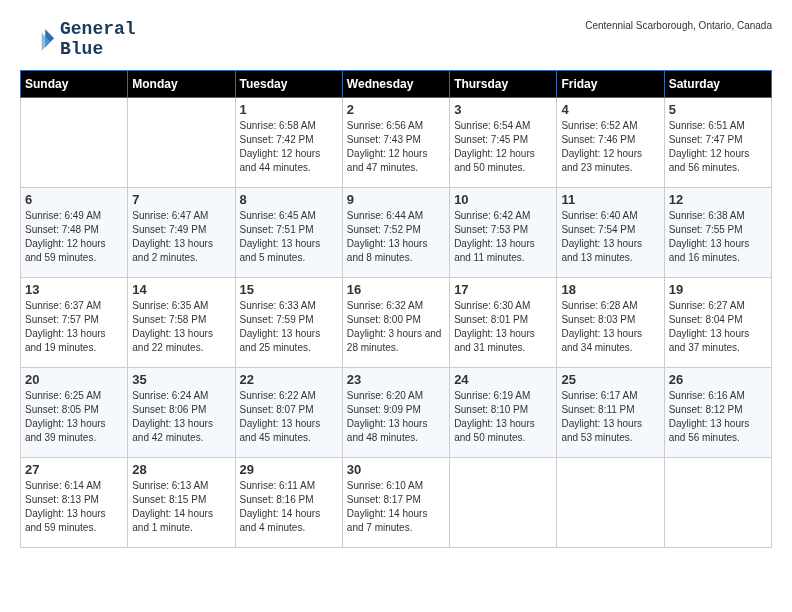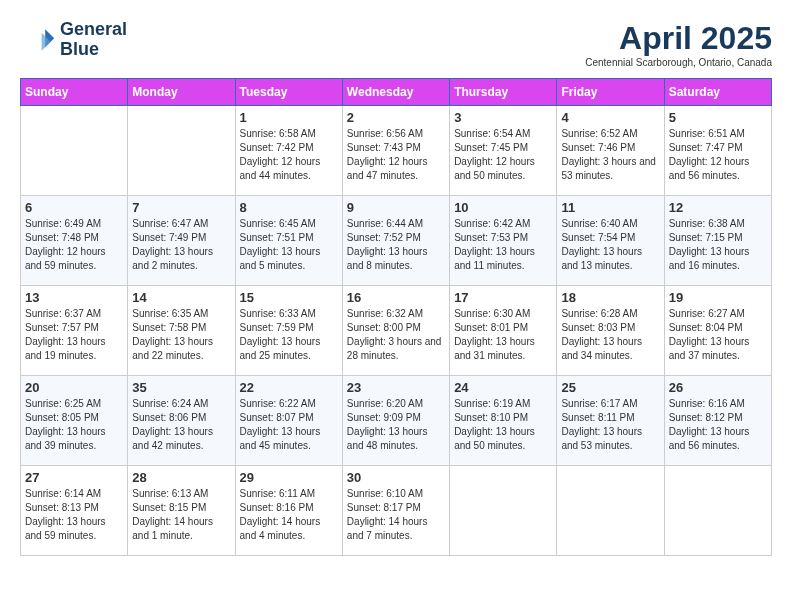--- a/index.html
+++ b/index.html
@@ -22,20 +22,21 @@
       gap: 4px;
     }
     .logo-text {
       font-size: 18px;
       font-weight: bold;
       color: #1a3a5c;
       line-height: 1.1;
     }
     .logo-text span {
       display: block;
+      font-family: Liberation Mono, monospace;
     }
     .logo-icon {
       width: 36px;
       height: 36px;
     }
     .title-block {
       text-align: right;
     }
     .month-year {
       font-size: 32px;
@@ -80,38 +81,37 @@
     }
     .empty-cell {
       background: #f9f9f9;
     }
     tr:nth-child(even) td {
       background-color: #f5f8fc;
     }
     tr:nth-child(odd) td {
       background-color: #fff;
     }
-    thead tr th { background-color: #d946ef; }
+    thead tr th { background-color: #000000; }
   </style>
 </head>
 <body>
 
 <div class="header">
   <div class="logo">
     <svg class="logo-icon" viewBox="0 0 40 40">
       <polygon points="28,8 38,18 28,28" fill="#2e6db4"></polygon>
       <polygon points="24,12 34,22 24,32" fill="#5a9fd4" opacity="0.7"></polygon>
     </svg>
     <div class="logo-text">
       <span>General</span>
       <span>Blue</span>
     </div>
   </div>
   <div class="title-block">
-    <div class="month-year">April 2025</div>
     <div class="location">Centennial Scarborough, Ontario, Canada</div>
   </div>
 </div>
 
 <table>
   <thead>
     <tr>
     <th>Sunday</th>
         <th>Monday</th>
         <th>Tuesday</th>
@@ -147,21 +147,21 @@
           <span>Sunrise: 6:54 AM</span><br>
           <span>Sunset: 7:45 PM</span><br>
           <span>Daylight: 12 hours and 50 minutes.</span>
         </div>
         </td>
         <td>
           <span class="day-num">4</span>
         <div class="cell-content">
           <span>Sunrise: 6:52 AM</span><br>
           <span>Sunset: 7:46 PM</span><br>
-          <span>Daylight: 3 hours and 53 minutes.</span>
+          <span>Daylight: 12 hours and 23 minutes.</span>
         </div>
         </td>
         <td>
           <span class="day-num">5</span>
         <div class="cell-content">
           <span>Sunrise: 6:51 AM</span><br>
           <span>Sunset: 7:47 PM</span><br>
           <span>Daylight: 12 hours and 56 minutes.</span>
         </div>
         </td>
@@ -212,21 +212,21 @@
         <div class="cell-content">
           <span>Sunrise: 6:40 AM</span><br>
           <span>Sunset: 7:54 PM</span><br>
           <span>Daylight: 13 hours and 13 minutes.</span>
         </div>
         </td>
         <td>
           <span class="day-num">12</span>
         <div class="cell-content">
           <span>Sunrise: 6:38 AM</span><br>
-          <span>Sunset: 7:15 PM</span><br>
+          <span>Sunset: 7:55 PM</span><br>
           <span>Daylight: 13 hours and 16 minutes.</span>
         </div>
         </td>
       </tr>
       <tr>
         <td>
           <span class="day-num">13</span>
         <div class="cell-content">
           <span>Sunrise: 6:37 AM</span><br>
           <span>Sunset: 7:57 PM</span><br>

